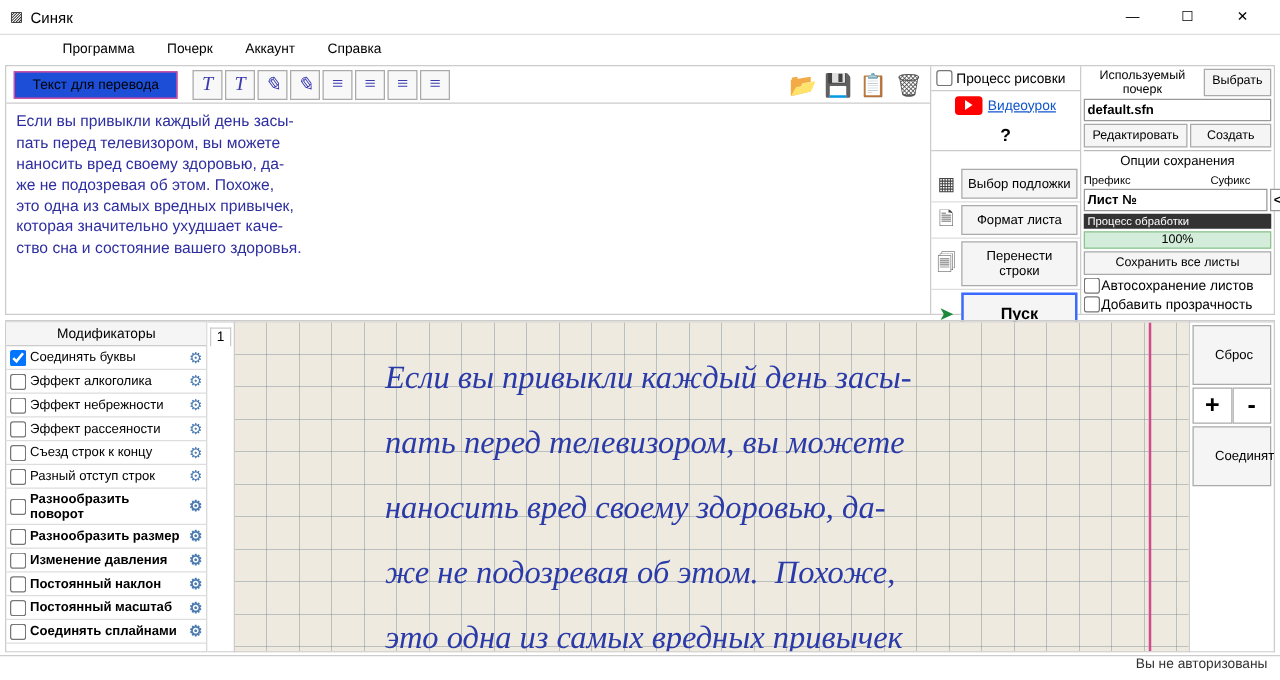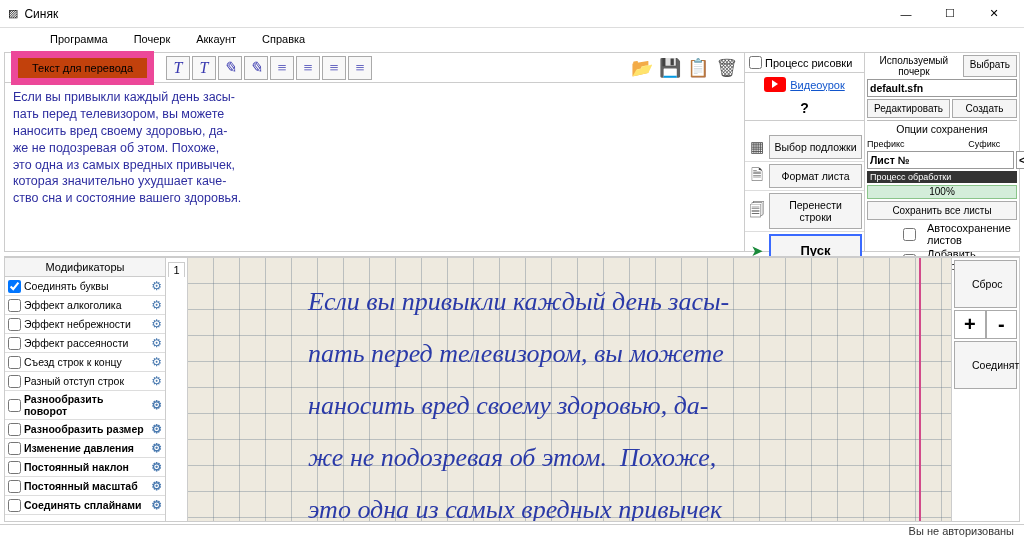--- a/index.html
+++ b/index.html
@@ -5,21 +5,21 @@
 * { box-sizing: border-box; margin: 0; padding: 0; font-family: "Segoe UI", Tahoma, sans-serif; font-size: 11px; }
 body { background: #fff; width: 1024px; height: 544px; overflow: hidden; display: flex; flex-direction: column; }
 .titlebar { height: 28px; display: flex; align-items: center; padding: 0 8px; border-bottom: 1px solid #ddd; }
 .titlebar .title { flex: 1; font-size: 12px; }
 .titlebar .tb-btn { width: 44px; height: 28px; display: flex; align-items: center; justify-content: center; cursor: pointer; }
 .menubar { height: 22px; display: flex; align-items: center; padding: 0 6px; gap: 10px; margin-left: 36px; }
 .menubar span { padding: 2px 8px; cursor: pointer; }
 .toprow { display: flex; height: 200px; border: 1px solid #ccc; margin: 2px 4px; }
 .leftcol { flex: 1; display: flex; flex-direction: column; }
 .toolbar-row { height: 30px; display: flex; align-items: center; border-bottom: 1px solid #ccc; }
-.translate-btn { border: 7px solid #ec4899; padding: 4px 14px; margin: 2px 6px; background: #c2410c; cursor: pointer; }
+.translate-btn { border: 1px solid #ec4899; padding: 4px 14px; margin: 2px 6px; background: #1d4ed8; cursor: pointer; }
 .tool-icons { display: flex; gap: 2px; margin-left: 6px; }
 .ticon { width: 24px; height: 24px; border: 1px solid #aaa; display: flex; align-items: center; justify-content: center; background: #f8f8f8; font-family: "Times New Roman", serif; font-size: 16px; color: #3a3ab0; font-style: italic; cursor: pointer; }
 .ticon.lines { font-style: normal; }
 .spacer { flex: 1; }
 .file-icons { display: flex; gap: 2px; margin-right: 4px; }
 .ficon { width: 26px; height: 26px; display: flex; align-items: center; justify-content: center; font-size: 18px; color: #555; cursor: pointer; }
 .input-text { flex: 1; padding: 6px 8px; font-family: "Tahoma", sans-serif; font-size: 12.5px; color: #2e2ea0; line-height: 1.35; white-space: pre-wrap; }
 .midcol { width: 120px; border-left: 1px solid #ccc; display: flex; flex-direction: column; }
 .draw-check { display: flex; align-items: center; padding: 3px 4px; gap: 3px; border-bottom: 1px solid #ccc; }
 .video-row { display: flex; align-items: center; justify-content: center; padding: 4px; gap: 4px; }
@@ -35,21 +35,21 @@
 .rc-label { font-size: 10px; text-align: center; }
 .rc-row { display: flex; gap: 2px; }
 .rc-input { flex: 1; border: 1px solid #999; padding: 2px 2px; background: #fff; font-size: 10.5px; font-weight: bold; }
 .rc-btn { border: 1px solid #aaa; background: #f5f5f5; padding: 3px 6px; font-size: 10px; cursor: pointer; }
 .rc-btn-full { width: 100%; text-align: center; }
 .rc-section-title { font-size: 10.5px; text-align: center; border-top: 1px solid #bbb; padding: 2px 0; }
 .rc-small-row { display: flex; gap: 2px; }
 .rc-small-row > * { flex: 1; }
 .rc-small-lbl { font-size: 9px; }
 .progress-bar { height: 14px; background: #d4edda; border: 1px solid #8ac48a; text-align: center; font-size: 10px; line-height: 12px; }
-.rc-check { display: flex; align-items: center; gap: 11px; font-size: 10px; margin-left: 36px; }
+.rc-check { display: flex; align-items: center; gap: 1px; font-size: 10px; }
 .bottom { flex: 1; display: flex; border-top: 1px solid #ccc; margin: 2px 4px; overflow: hidden; }
 .modifiers { width: 162px; border: 1px solid #ccc; display: flex; flex-direction: column; }
 .mod-header { text-align: center; padding: 3px; border-bottom: 1px solid #ccc; background: #f5f5f5; font-size: 11px; }
 .mod-list { flex: 1; overflow-y: auto; }
 .mod-item { display: flex; align-items: center; border-bottom: 1px solid #ddd; padding: 2px 3px; gap: 3px; }
 .mod-item.bold { font-weight: bold; }
 .mod-label { flex: 1; font-size: 10.5px; }
 .gear { color: #4a7ab0; font-size: 12px; cursor: pointer; }
 .tab-strip { width: 22px; border: 1px solid #ccc; border-left: none; padding-top: 4px; text-align: center; font-size: 11px; background: #fff; }
 .canvas-wrap { flex: 1; position: relative; background: #f2efe6; overflow: hidden; border: 1px solid #ccc; border-left: none; }

